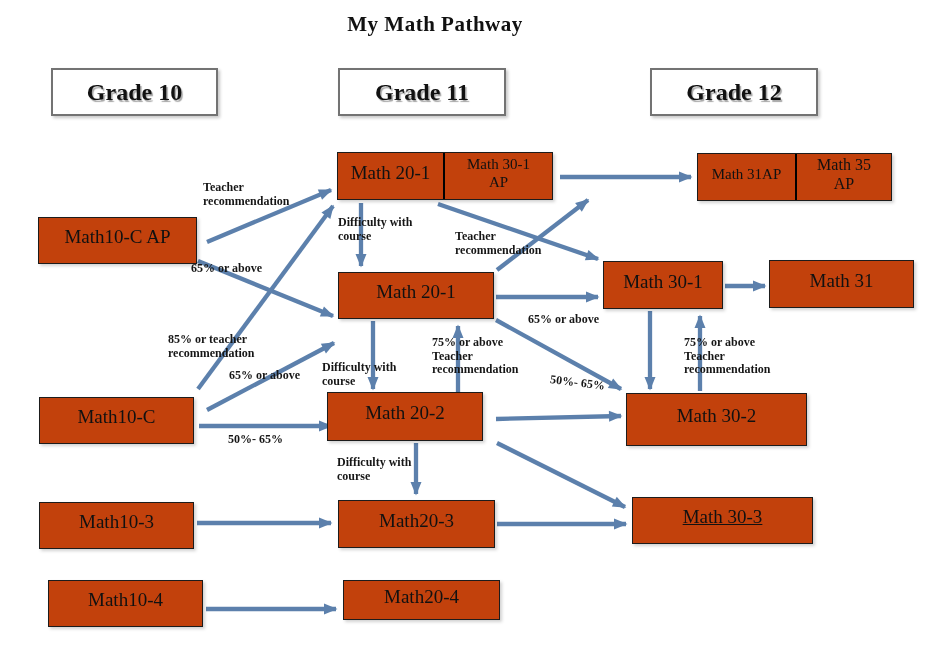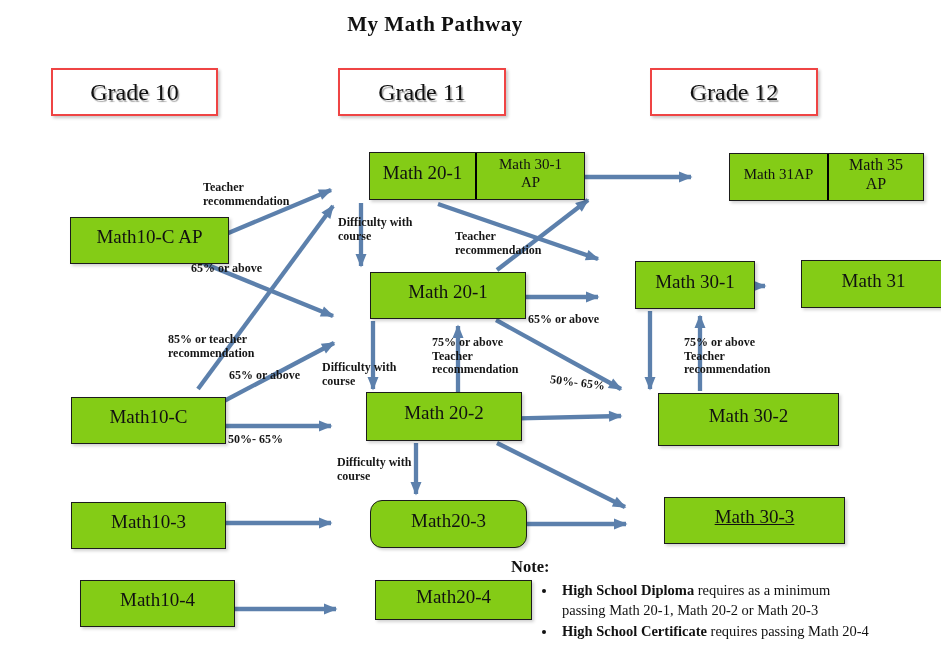--- a/index.html
+++ b/index.html
@@ -6,31 +6,31 @@
   #canvas {
     position:relative; width:941px; height:671px; background:#ffffff;
     font-family:"Liberation Serif", serif; color:#111; overflow:hidden;
   }
   #page-title {
     position:absolute; top:12px; left:235px; width:400px; text-align:center;
     font-size:21px; font-weight:bold; letter-spacing:0.5px; z-index:4;
   }
   #arrows { position:absolute; left:0; top:0; z-index:1; }
   .grade-header {
-    position:absolute; background:#fff; border:2px solid #ef4444;
+    position:absolute; background:#fff; border:2px solid #737373;
     box-shadow:2px 2px 3px rgba(0,0,0,0.22);
     display:flex; align-items:center; justify-content:center;
-    font-size:24px; font-weight:normal; text-shadow:1.5px 1.5px 1px rgba(0,0,0,0.35);
+    font-size:24px; font-weight:bold; text-shadow:1.5px 1.5px 1px rgba(0,0,0,0.35);
     box-sizing:border-box; z-index:2;
   }
   .box {
-    position:absolute; background:#84cc16; border:1.5px solid #1c1c1c;
+    position:absolute; background:#c2410c; border:1.5px solid #1c1c1c;
     box-shadow:2px 2px 3px rgba(0,0,0,0.18);
     display:flex; align-items:center; justify-content:center;
-    font-size:19px; padding-bottom:7px; box-sizing:border-box; z-index:2;margin-left:32px;
+    font-size:19px; padding-bottom:7px; box-sizing:border-box; z-index:2;
   }
   .box.cells { padding:0; align-items:stretch; }
   .cell {
     display:flex; align-items:center; justify-content:center;
     text-align:center; line-height:1.18; padding-bottom:5px; box-sizing:border-box;
   }
   .cell + .cell { border-left:2px solid #000; }
   .alabel {
     position:absolute; font-weight:bold; font-size:12px; line-height:13.5px;
     color:#161616; white-space:nowrap; z-index:3;
@@ -86,44 +86,37 @@
       </div>
       <div class="box cells" style="left: 697px; top: 153px; width: 195px; height: 48px;">
         <div class="cell" style="width: 97px; font-size: 15px;">Math 31AP</div>
         <div class="cell" style="width: 96px; font-size: 16px;">Math 35<br>AP</div>
       </div>
       <div class="box" style="left: 38px; top: 217px; width: 159px; height: 47px;">Math10-C AP</div>
       <div class="box" style="left: 338px; top: 272px; width: 156px; height: 47px;">Math 20-1</div>
       <div class="box" style="left: 603px; top: 261px; width: 120px; height: 48px;">Math 30-1</div>
       <div class="box" style="left: 769px; top: 260px; width: 145px; height: 48px;">Math 31</div>
       <div class="box" style="left: 39px; top: 397px; width: 155px; height: 47px;">Math10-C</div>
-      <div class="box" style="left: 334px; top: 392px; width: 156px; height: 49px;">Math 20-2</div>
+      <div class="box" style="left: 327px; top: 392px; width: 156px; height: 49px;">Math 20-2</div>
       <div class="box" style="left: 626px; top: 393px; width: 181px; height: 53px;">Math 30-2</div>
       <div class="box" style="left: 39px; top: 502px; width: 155px; height: 47px;">Math10-3</div>
-      <div class="box" style="left: 338px; top: 500px; width: 157px; height: 48px; border-radius: 12px;">Math20-3</div>
+      <div class="box" style="left: 338px; top: 500px; width: 157px; height: 48px;">Math20-3</div>
       <div class="box" style="left: 632px; top: 497px; width: 181px; height: 47px; text-decoration: underline;">Math 30-3</div>
       <div class="box" style="left: 48px; top: 580px; width: 155px; height: 47px;">Math10-4</div>
       <div class="box" style="left: 343px; top: 580px; width: 157px; height: 40px;">Math20-4</div>
     </div>
   <div id="labels-layer">
       <div class="alabel" style="left: 203px; top: 181px;">Teacher<br>recommendation</div>
       <div class="alabel" style="left: 191px; top: 262px;">65% or above</div>
       <div class="alabel" style="left: 168px; top: 333px;">85% or teacher<br>recommendation</div>
       <div class="alabel" style="left: 229px; top: 369px;">65% or above</div>
       <div class="alabel" style="left: 228px; top: 433px;">50%- 65%</div>
       <div class="alabel" style="left: 338px; top: 216px;">Difficulty with<br>course</div>
       <div class="alabel" style="left: 455px; top: 230px;">Teacher<br>recommendation</div>
       <div class="alabel" style="left: 528px; top: 313px;">65% or above</div>
       <div class="alabel" style="left: 432px; top: 336px;">75% or above<br>Teacher<br>recommendation</div>
       <div class="alabel" style="left: 322px; top: 361px;">Difficulty with<br>course</div>
       <div class="alabel" style="left: 551px; top: 373px; transform: rotate(7deg); transform-origin: left top;">50%- 65%</div>
       <div class="alabel" style="left: 684px; top: 336px;">75% or above<br>Teacher<br>recommendation</div>
       <div class="alabel" style="left: 337px; top: 456px;">Difficulty with<br>course</div>
     </div>
 
-  <div id="note">
-    <div class="note-title">Note:</div>
-    <ul>
-      <li><b>High School Diploma</b><span> requires as a minimum</span><br><span>passing Math 20-1, Math 20-2 or Math 20-3</span></li>
-      <li><b>High School Certificate</b><span> requires passing Math 20-4</span></li>
-    </ul>
-  </div>
 </div>
 
 </body></html>

